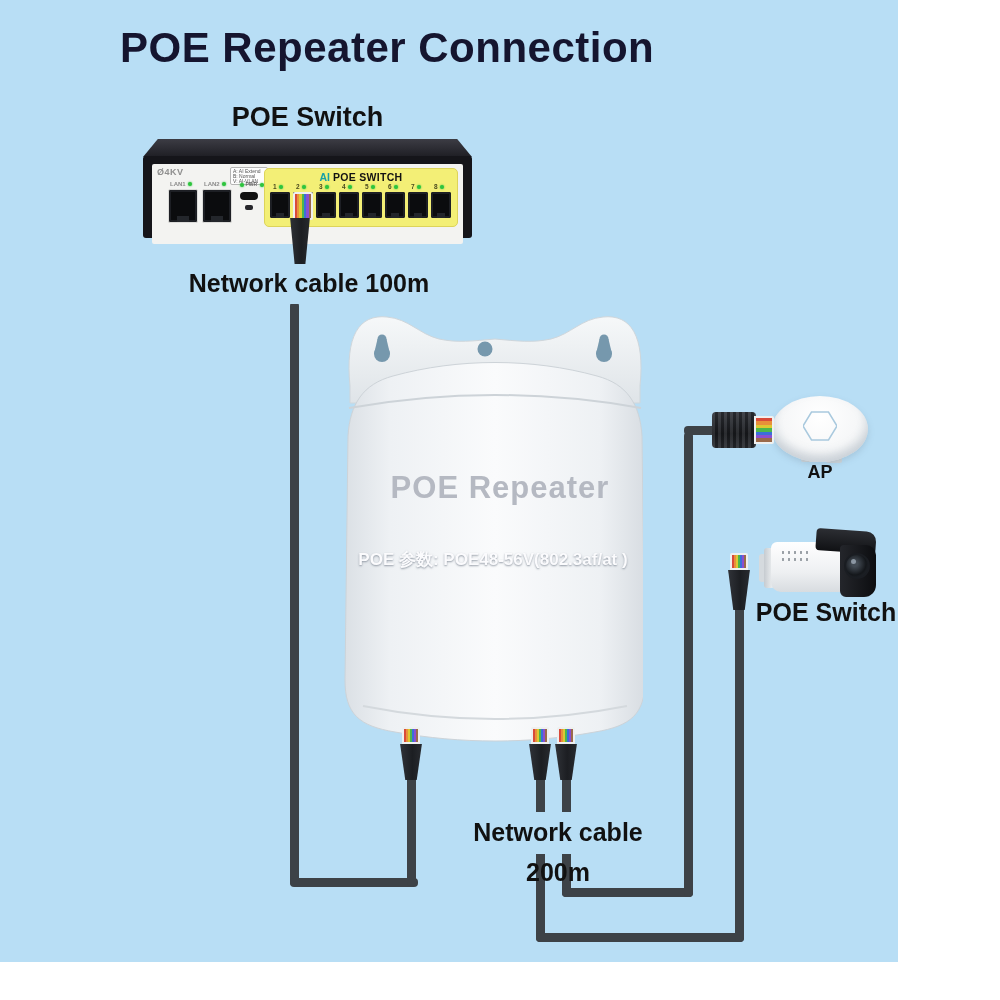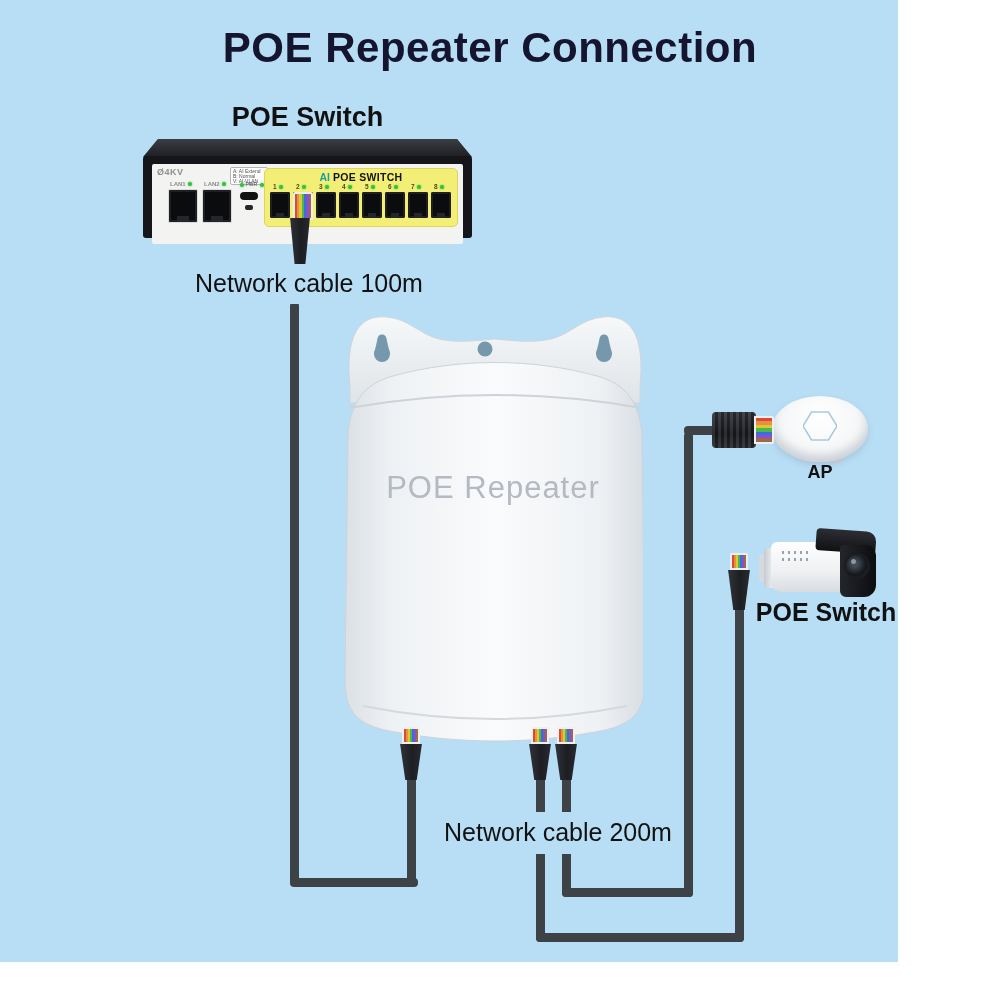--- a/index.html
+++ b/index.html
@@ -1,26 +1,26 @@
 <!DOCTYPE html>
 <html><head>
 <meta charset="utf-8">
 <style>
   * { margin:0; padding:0; box-sizing:border-box; }
   html,body { width:1000px; height:1000px; background:#ffffff; font-family:"Liberation Sans","DejaVu Sans",sans-serif; }
   .canvas { position:relative; width:1000px; height:1000px; overflow:hidden; background:#ffffff; }
   .bg { position:absolute; left:0; top:0; width:898px; height:962px; background:#b8def5; z-index:0; }
 
   .abs { position:absolute; }
-  .title { left:120px; top:24px; width:740px; text-align:center; font-size:42px; font-weight:bold; color:#15152f; letter-spacing:.5px; z-index:4; }
+  .title { left:120px; top:24px; width:740px; text-align:left; font-size:42px; font-weight:bold; color:#15152f; letter-spacing:.5px; z-index:4; }
   .dev-label { font-weight:bold; color:#111; text-align:center; z-index:4; }
   .switch-label { left:195px; top:102px; width:225px; font-size:27px; }
   .ap-label { left:788px; top:462px; width:64px; font-size:18px; }
   .cam-label { left:752px; top:598px; width:148px; font-size:25px; }
-  .cable-label { font-size:25px; font-weight:normal; color:#111; text-align:center; background:#b8def5; z-index:4; }
+  .cable-label { font-size:25px; font-weight:bold; color:#111; text-align:center; background:#b8def5; z-index:4; }
   .lbl100 { left:178px; top:264px; width:262px; height:40px; line-height:38px; }
   .lbl200 { left:438px; top:812px; width:240px; height:42px; line-height:40px; }
 
   
   .sw-top { left:143px; top:139px; width:329px; height:18px; background:linear-gradient(180deg,#3c3c44,#1e1e24); clip-path:polygon(4.5% 0,95.5% 0,100% 100%,0 100%); z-index:2; }
   .sw-front { left:143px; top:156px; width:329px; height:82px; background:#15151a; border-radius:3px; z-index:2; }
   .sw-panel { position:absolute; left:9px; top:8px; width:311px; height:80px; background:#f3f3f1; border-radius:2px;padding-left:26px; }
   .sw-logo { position:absolute; left:5px; top:3px; font-size:9px; font-weight:bold; color:#8f8f8f; letter-spacing:.5px; }
   .sw-legend { position:absolute; left:78px; top:3px; width:38px; height:18px; background:#fdfdfd; border:1px solid #b5b5b5; border-radius:2px; padding:1px 2px; }
   .sw-legend div { font-size:5px; line-height:5px; color:#555; white-space:nowrap; overflow:hidden; }
@@ -50,21 +50,21 @@
   .rj45-right .body-h { position:absolute; left:0; top:0; width:44px; height:36px; background:linear-gradient(180deg,#34373d,#1b1d21 60%,#2b2e33); border-radius:4px;
             background-image:repeating-linear-gradient(90deg,rgba(255,255,255,.07) 0 3px,rgba(0,0,0,.25) 3px 6px),linear-gradient(180deg,#34373d,#1b1d21 60%,#2b2e33); }
   .rj45-right .pins-h { position:absolute; left:42px; top:4px; width:20px; height:28px; border:2px solid #eef0f0; border-radius:0 2px 2px 0;
             background:linear-gradient(180deg,#d94a3a 0 14%,#e8903a 14% 28%,#ddc832 28% 42%,#4cb74c 42% 57%,#3a6fd8 57% 71%,#8a4fd0 71% 85%,#9a6a4a 85% 100%); }
   .sw-plug-tip { left:293px; top:192px; width:20px; height:28px; z-index:3; border:2px solid #eef0f0; border-radius:2px;
             background:linear-gradient(90deg,#d94a3a 0 14%,#e8903a 14% 28%,#ddc832 28% 42%,#4cb74c 42% 57%,#3a6fd8 57% 71%,#8a4fd0 71% 85%,#9a6a4a 85% 100%); }
   .sw-plug-body { left:287px; top:218px; width:26px; height:48px; background:linear-gradient(90deg,#33363c,#1c1e22 55%,#2b2e33); clip-path:polygon(12% 0,88% 0,70% 100%,30% 100%); z-index:3; }
 
   
   .repeater-svg { position:absolute; left:343px; top:308px; z-index:2; }
-  .rep-name { left:343px; top:470px; width:300px; text-align:center; font-size:31px; font-weight:normal; color:#b5b9c2; letter-spacing:1px; z-index:3; }
+  .rep-name { left:350px; top:470px; width:300px; text-align:center; font-size:31px; font-weight:bold; color:#b5b9c2; letter-spacing:1px; z-index:3; }
   .rep-spec { left:343px; top:548px; width:300px; text-align:center; font-size:17px; font-weight:bold; color:#fbfbfd; text-shadow:0 1px 2px rgba(105,115,130,.7); z-index:3; }
 
   
   .ap-disc { left:772px; top:396px; width:96px; height:66px; border-radius:50%; z-index:2;
              background:radial-gradient(ellipse at 50% 32%,#ffffff 0%,#f6f7f8 55%,#e4e8eb 85%,#d3d8dc 100%);
              box-shadow:inset 0 -7px 10px rgba(140,155,170,.35), 0 3px 6px rgba(110,130,150,.25); }
   .ap-hex { left:803px; top:410px; z-index:3; }
   .ap-notch { width:16px; height:7px; background:#cfd6da; border-radius:2px; z-index:1; }
 
   
@@ -210,20 +210,21 @@
       <circle cx="261" cy="46" r="8"></circle>
         <circle cx="261" cy="31" r="4.5"></circle>
         <path d="M 256.5 31 L 265.5 31 L 269 46 L 253 46 Z"></path>
     </g>
     <circle cx="142" cy="41" r="7.5" fill="#7698ad"></circle>
     <path d="M 5 128 C 7 96 20 76 50 68 C 115 50 189 50 254 68 C 284 76 297 96 299 128 L 302 372 C 302 406 288 418 252 424 C 186 436 118 436 52 424 C 16 418 2 406 2 372 Z" fill="url(#bodyGrad)" stroke="#cdd3d8" stroke-width="1"></path>
     <path d="M 6 100 Q 152 74 298 100" fill="none" stroke="#cdd3d8" stroke-width="2"></path>
     <path d="M 20 398 Q 152 424 284 398" fill="none" stroke="#d4d9dd" stroke-width="2"></path>
   </svg>
   <div class="abs rep-name">POE Repeater</div>
+  <div class="abs rep-spec">POE 参数: POE48-56V(802.3af/at )</div>
 
   <div class="abs ap-notch" style="left:801px;top:455px;"></div>
   <div class="abs ap-notch" style="left:826px;top:456px;"></div>
   <div class="abs ap-disc"></div>
   <svg class="abs ap-hex" width="34" height="32" viewBox="0 0 34 32">
     <polygon points="8.5,2 25.5,2 34,16 25.5,30 8.5,30 0,16" fill="none" stroke="#a9c9de" stroke-width="1.5"></polygon>
   </svg>
   <div class="abs dev-label ap-label">AP</div>
 
   <div class="abs cam-ring2"></div>

